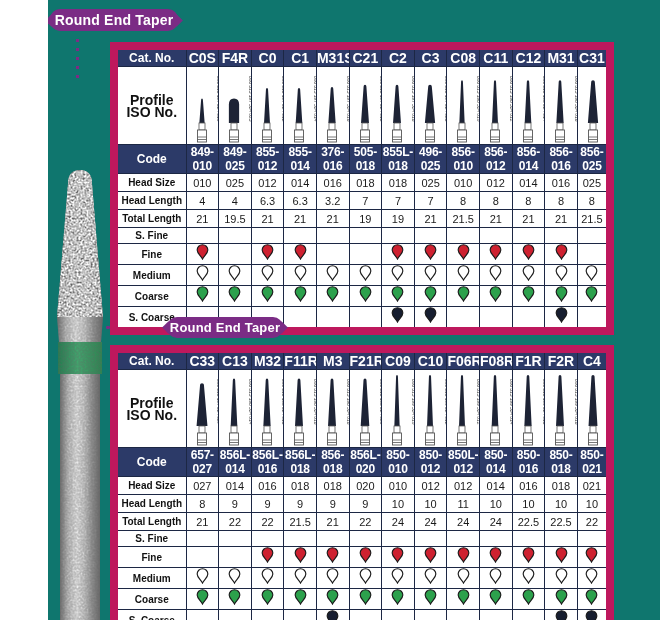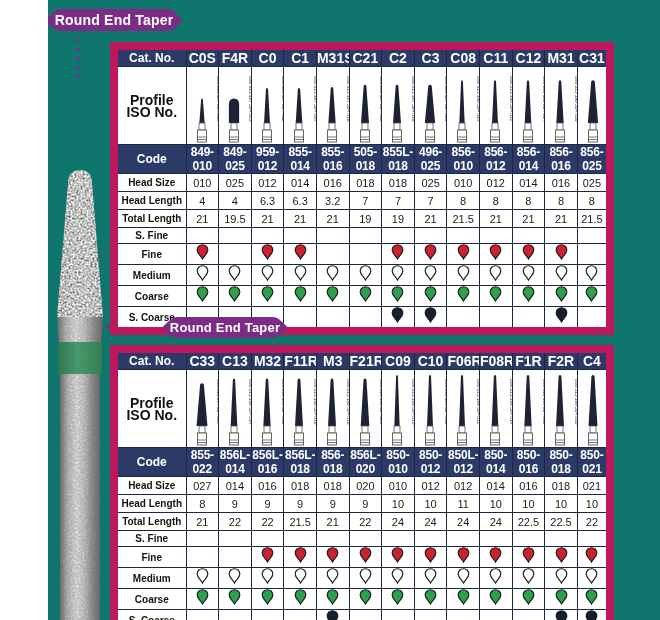--- a/index.html
+++ b/index.html
@@ -266,23 +266,23 @@
     <line x1="10.5" y1="66" x2="19.5" y2="66" stroke="#555" stroke-width="0.8"></line>
     <line x1="10.5" y1="68.5" x2="19.5" y2="68.5" stroke="#555" stroke-width="0.8"></line>
     <text x="30" y="5" transform="rotate(90 30 5)" font-size="4.8" fill="#4a4a4a">806 315 198 524 025</text>
   </svg>
           </td>
         </tr>
         <tr class="r-code">
           <th class="lbl-cell hdr code-lbl">Code</th>
           <td class="hdr code-cell">849-010</td>
           <td class="hdr code-cell">849-025</td>
-          <td class="hdr code-cell">959-012</td>
+          <td class="hdr code-cell">855-012</td>
           <td class="hdr code-cell">855-014</td>
-          <td class="hdr code-cell">855-016</td>
+          <td class="hdr code-cell">376-016</td>
           <td class="hdr code-cell">505-018</td>
           <td class="hdr code-cell">855L-018</td>
           <td class="hdr code-cell">496-025</td>
           <td class="hdr code-cell">856-010</td>
           <td class="hdr code-cell">856-012</td>
           <td class="hdr code-cell">856-014</td>
           <td class="hdr code-cell">856-016</td>
           <td class="hdr code-cell">856-025</td>
         </tr>
         <tr class="r-spec">
@@ -643,21 +643,21 @@
     <rect x="12" y="52" width="6" height="7" fill="#fff" stroke="#555" stroke-width="0.8"></rect>
     <rect x="10.5" y="59" width="9" height="12" fill="#fff" stroke="#555" stroke-width="0.9"></rect>
     <line x1="10.5" y1="66" x2="19.5" y2="66" stroke="#555" stroke-width="0.8"></line>
     <line x1="10.5" y1="68.5" x2="19.5" y2="68.5" stroke="#555" stroke-width="0.8"></line>
     <text x="30" y="5" transform="rotate(90 30 5)" font-size="4.8" fill="#4a4a4a">806 315 199 524 021</text>
   </svg>
           </td>
         </tr>
         <tr class="r-code">
           <th class="lbl-cell hdr code-lbl">Code</th>
-          <td class="hdr code-cell">855-022</td>
+          <td class="hdr code-cell">657-027</td>
           <td class="hdr code-cell">856L-014</td>
           <td class="hdr code-cell">856L-016</td>
           <td class="hdr code-cell">856L-018</td>
           <td class="hdr code-cell">856-018</td>
           <td class="hdr code-cell">856L-020</td>
           <td class="hdr code-cell">850-010</td>
           <td class="hdr code-cell">850-012</td>
           <td class="hdr code-cell">850L-012</td>
           <td class="hdr code-cell">850-014</td>
           <td class="hdr code-cell">850-016</td>

